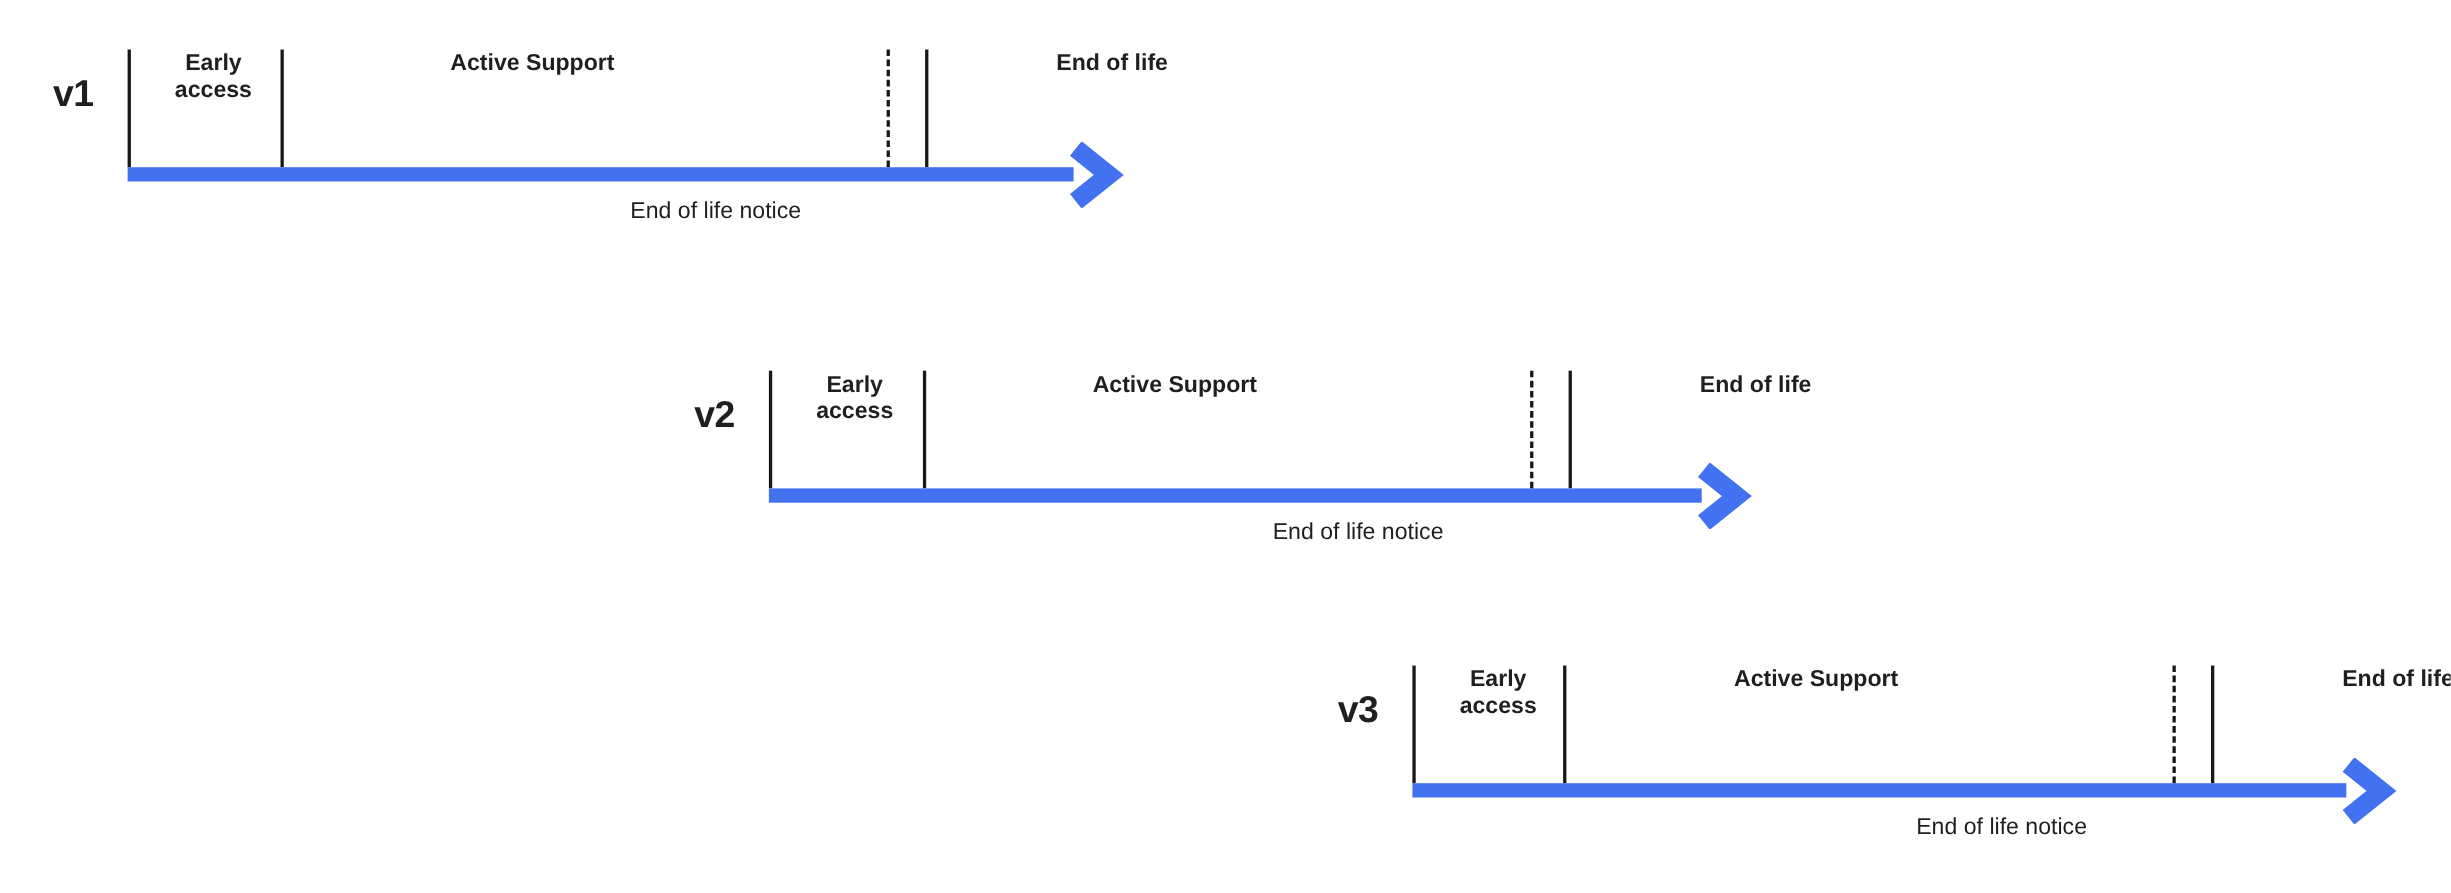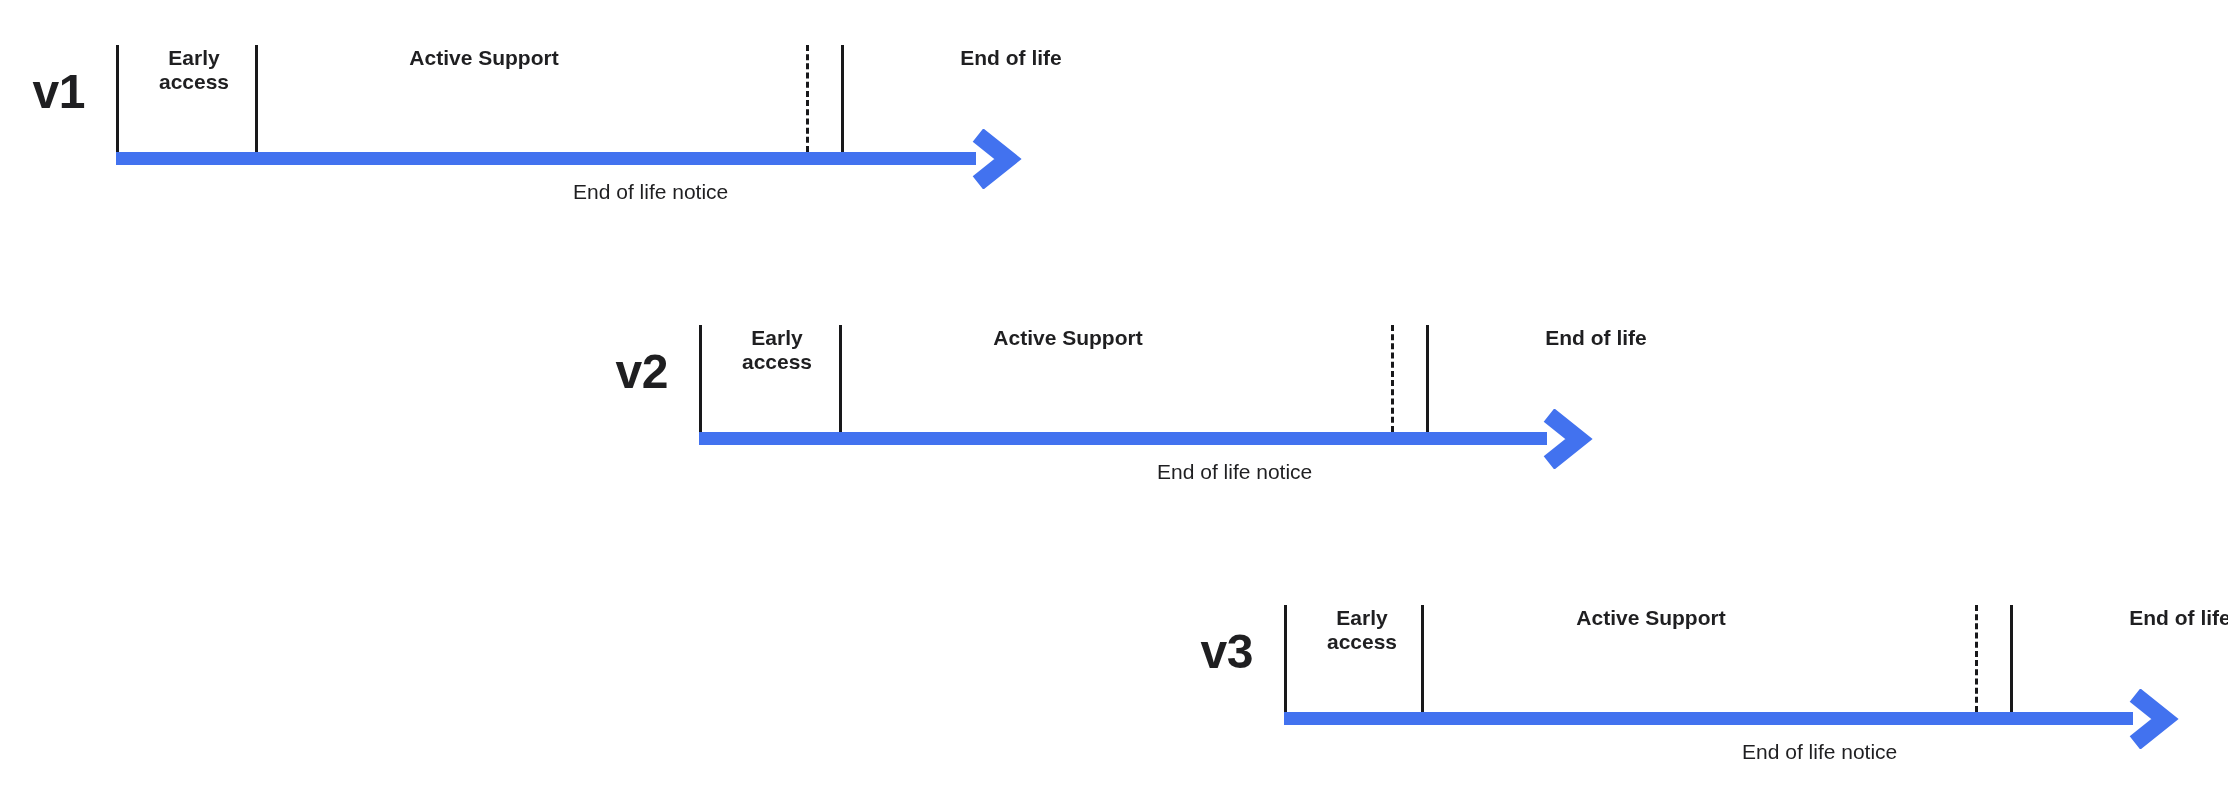--- a/index.html
+++ b/index.html
@@ -24,21 +24,21 @@
   }
 
   
   .timeline-row {
     position: absolute;
   }
 
   
   .version-label {
     position: absolute;
-    font-size: 48px;
+    font-size: 34px;
     font-weight: 700;
     color: #1f1f21;
     letter-spacing: -0.5px;
     line-height: 1;
     white-space: nowrap;
     text-align: right;
   }
 
   
   .divider {
@@ -112,21 +112,21 @@
 
     <div class="support-bar" style="left:116px; top:152px; width:860px;"></div>
 
     <svg class="arrow-head" style="left:960px; top:129px;" width="80" height="60" viewBox="0 0 80 60">
       <polyline points="18,6 48,30 18,54" fill="none" stroke="#4272ef" stroke-width="17" stroke-linecap="butt" stroke-linejoin="miter"></polyline>
     </svg>
 
     <div class="notice-label" style="left:573px; top:181px;">End of life notice</div>
   </div>
 
-  <div class="timeline-row" style="left:0px; top:0px; width:1700px; height:220px;">
+  <div class="timeline-row" style="left:0px; top:12px; width:1700px; height:220px;">
 
     <div class="version-label" style="left:593px; top:348px; width:75px;">v2</div>
 
     <div class="divider" style="left:699px; top:325px; height:107px;"></div>
 
     <div class="phase-label" style="left:717px; top:326px; width:120px;">Early
 access</div>
 
     <div class="divider" style="left:839px; top:325px; height:107px;"></div>
 

